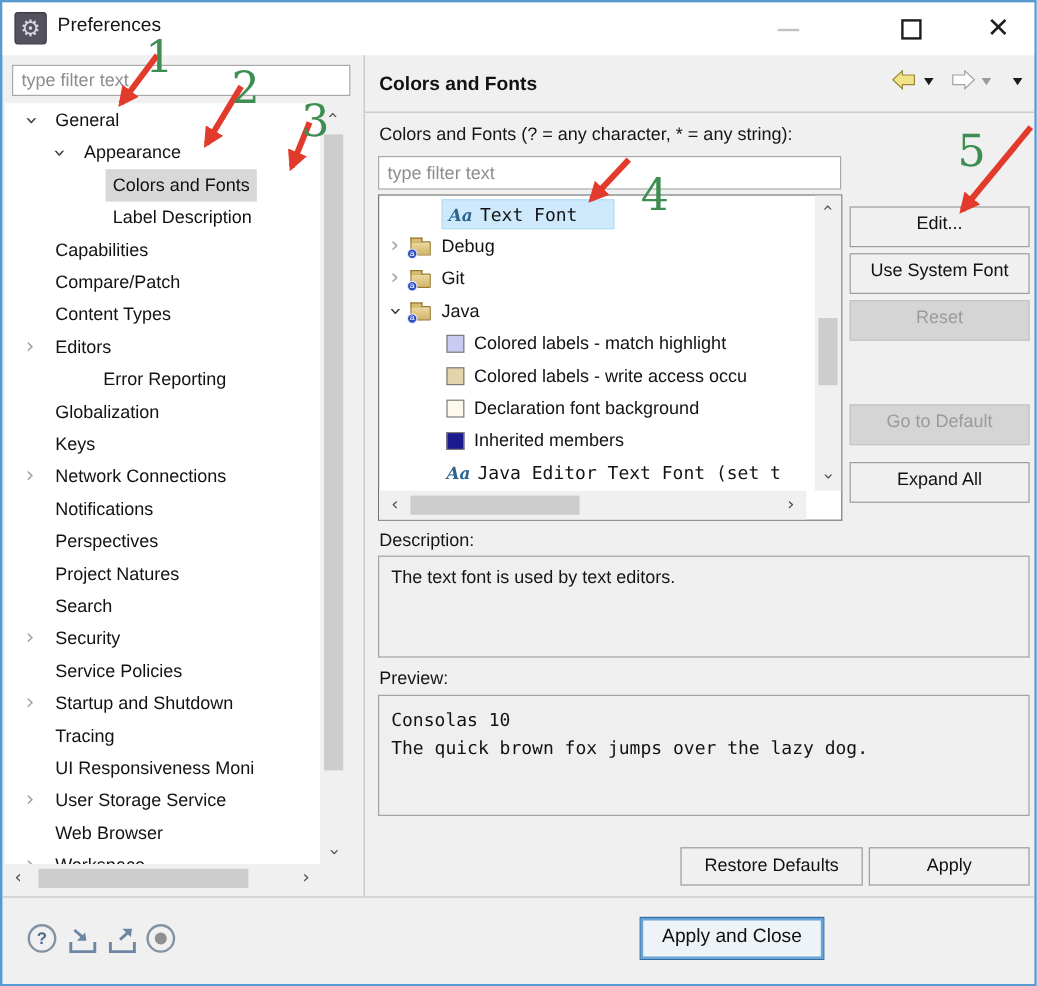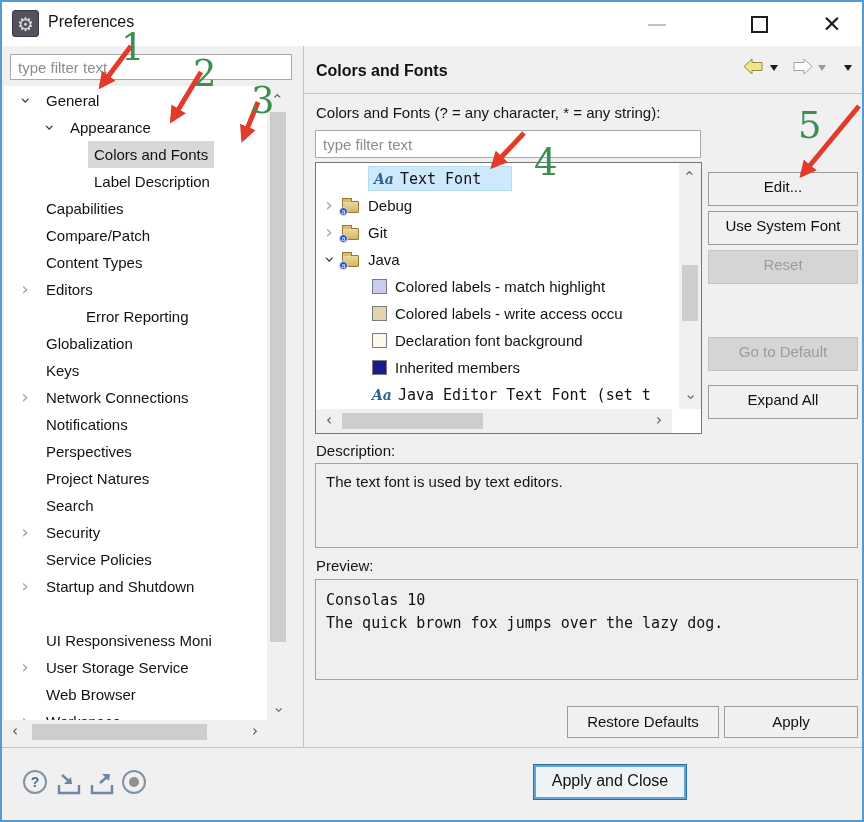--- a/index.html
+++ b/index.html
@@ -142,20 +142,23 @@
       <div class="s-row" style="top: 433px;">
         <span class="chev" style="left: 14px;">›</span>
         <span class="s-label" style="left: 42px;">Security</span>
       </div>
       <div class="s-row" style="top: 460px;">
         <span class="s-label" style="left: 42px;">Service Policies</span>
       </div>
       <div class="s-row" style="top: 487px;">
         <span class="chev" style="left: 14px;">›</span>
         <span class="s-label" style="left: 42px;">Startup and Shutdown</span>
+      </div>
+      <div class="s-row" style="top: 514px;">
+        <span class="s-label" style="left: 42px;">Tracing</span>
       </div>
       <div class="s-row" style="top: 541px;">
         <span class="s-label" style="left: 42px;">UI Responsiveness Moni</span>
       </div>
       <div class="s-row" style="top: 568px;">
         <span class="chev" style="left: 14px;">›</span>
         <span class="s-label" style="left: 42px;">User Storage Service</span>
       </div>
       <div class="s-row" style="top: 595px;">
         <span class="s-label" style="left: 42px;">Web Browser</span>

